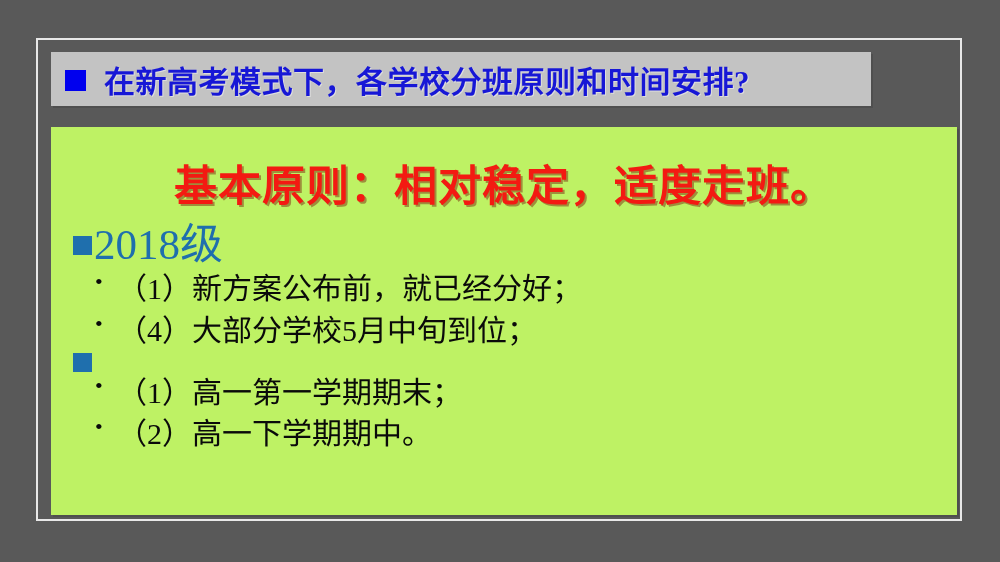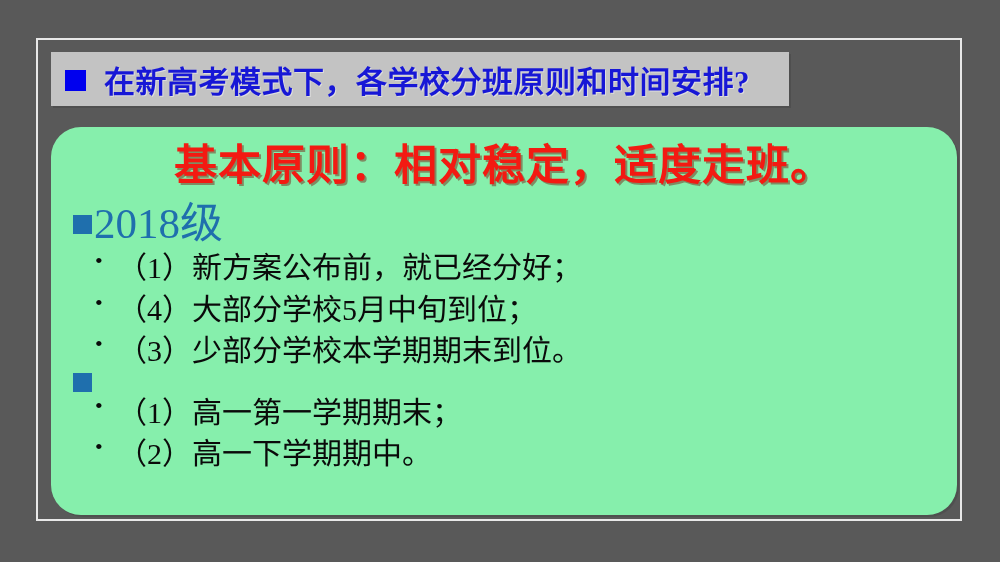--- a/index.html
+++ b/index.html
@@ -33,21 +33,21 @@
     box-sizing: border-box;
     background: transparent;
     pointer-events: none;
   }
 
   
   #title-bar {
     position: absolute;
     left: 51px;
     top: 52px;
-    width: 738px;
+    width: 820px;
     height: 54px;
     background: #c3c3c3;
     display: flex;
     align-items: center;
     box-sizing: border-box;
     padding-left: 14px;
     box-shadow: 2px 2px 0 rgba(0,0,0,0.10);
   }
   #title-bullet {
     width: 21px;
@@ -66,25 +66,24 @@
     text-shadow: 1px 1px 0 rgba(255,255,255,0.45);
   }
 
   
   #content-box {
     position: absolute;
     left: 51px;
     top: 127px;
     width: 906px;
     height: 388px;
-    background: #86efac;
+    background: #bef264;
     box-sizing: border-box;
-    padding: 11px 18px 0 18px;
+    padding: 32px 18px 0 18px;
     box-shadow: 2px 2px 0 rgba(0,0,0,0.10);
-    border-radius: 30px;
   }
 
   #main-heading {
     text-align: center;
     color: #f31a12;
     font-family: "DejaVu Sans", "Liberation Sans", sans-serif;
     font-size: 43px;
     font-weight: bold;
     letter-spacing: 1px;
     line-height: 1.0;
@@ -150,21 +149,20 @@
 
     <div id="main-heading">基本原则：相对稳定，适度走班。</div>
 
     <div class="section-head">
       <span class="section-bullet"></span>
       <span class="section-label">2018级</span>
     </div>
     <ul class="bullet-list">
       <li>（1）新方案公布前，就已经分好；</li>
       <li>（4）大部分学校5月中旬到位；</li>
-      <li>（3）少部分学校本学期期末到位。</li>
     </ul>
 
     <div class="section-head">
       <span class="section-bullet"></span>
     </div>
     <ul class="bullet-list">
       <li>（1）高一第一学期期末；</li>
       <li>（2）高一下学期期中。</li>
     </ul>
 

